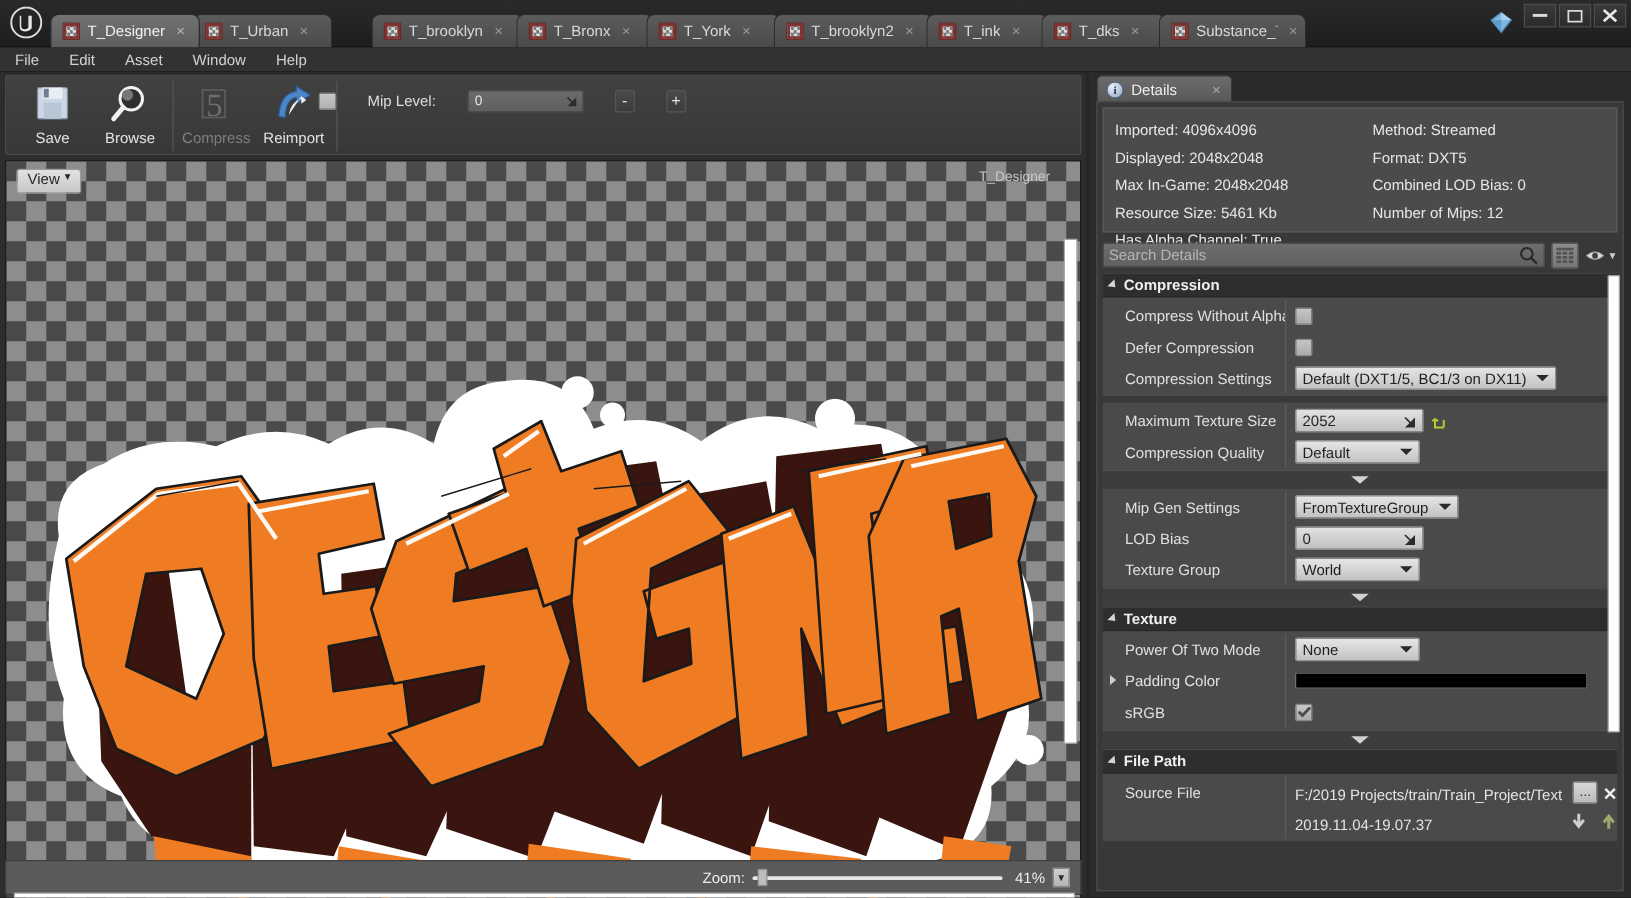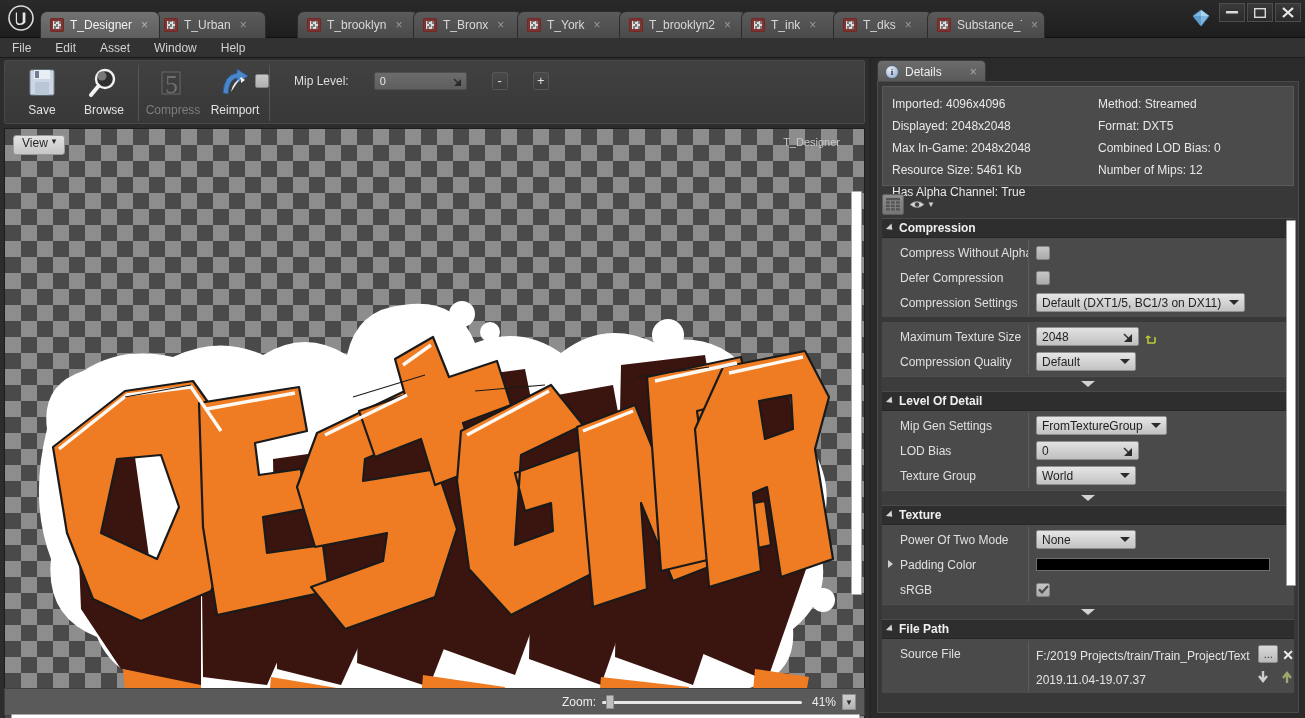--- a/index.html
+++ b/index.html
@@ -683,20 +683,29 @@
           </div>
         <div class="texinfo-col right" id="texinfo-right">
             <div>Method: Streamed</div>
             <div>Format: DXT5</div>
             <div>Combined LOD Bias: 0</div>
             <div>Number of Mips: 12</div>
           </div>
       </div>
 
       <div class="searchrow">
+        <div class="searchbox">
+          <span>Search Details</span>
+          <span class="mag">
+            <svg width="15" height="15" viewBox="0 0 15 15">
+              <circle cx="6.5" cy="6" r="4.6" fill="none" stroke="#2a2a2a" stroke-width="1.7"></circle>
+              <path d="M10 9.5 L14 13.5" stroke="#2a2a2a" stroke-width="2" stroke-linecap="round"></path>
+            </svg>
+          </span>
+        </div>
         <div class="filterbtn">
           <svg width="14" height="13" viewBox="0 0 14 13">
             <g fill="#545454">
               <rect x="0" y="0" width="14" height="2.3"></rect>
               <rect x="0" y="3.4" width="3.8" height="2.3"></rect>
                 <rect x="5" y="3.4" width="3.8" height="2.3"></rect>
                 <rect x="10" y="3.4" width="3.8" height="2.3"></rect>
               <rect x="0" y="6.8" width="3.8" height="2.3"></rect>
                 <rect x="5" y="6.8" width="3.8" height="2.3"></rect>
                 <rect x="10" y="6.8" width="3.8" height="2.3"></rect>
@@ -742,21 +751,21 @@
                 </div>
               </div>
             </div>
           </div>
           <div style="height: 5px; background: rgb(56, 56, 56);"></div>
           <div class="catbody">
             <div class="prow">
               <div class="pname">Maximum Texture Size</div>
               <div class="pval">
                 <div class="spin">
-                  <span>2048</span>
+                  <span>2052</span>
                   <span class="drag2"><svg width="10" height="10">
                       <path d="M9 1 L9 9 L1 9 Z" fill="#2b2b2b"></path>
                       <path d="M1 1 L8 8" stroke="#2b2b2b" stroke-width="1.4"></path>
                     </svg></span>
                 </div>
                 <span class="resetbtn"><svg width="13" height="13" viewBox="0 0 13 13">
                     <path d="M10 11 L3 11 L3 4 M3 4 L1 6 M3 4 L5.5 6" stroke="#b9c934" stroke-width="1.6" fill="none"></path>
                     <path d="M10 11 L10 5" stroke="#b9c934" stroke-width="1.6" fill="none"></path>
                   </svg></span>
               </div>
@@ -766,24 +775,20 @@
               <div class="pval">
                 <div class="combo">
                   <span>Default</span>
                   <span class="cdown"></span>
                 </div>
               </div>
             </div>
           </div>
           <div class="sectsep">
             <span class="dn"></span>
-          </div>
-          <div class="cat-header">
-            <span class="caret"></span>
-            <span>Level Of Detail</span>
           </div>
           <div class="catbody">
             <div class="prow">
               <div class="pname">Mip Gen Settings</div>
               <div class="pval">
                 <div class="combo">
                   <span>FromTextureGroup</span>
                   <span class="cdown"></span>
                 </div>
               </div>

